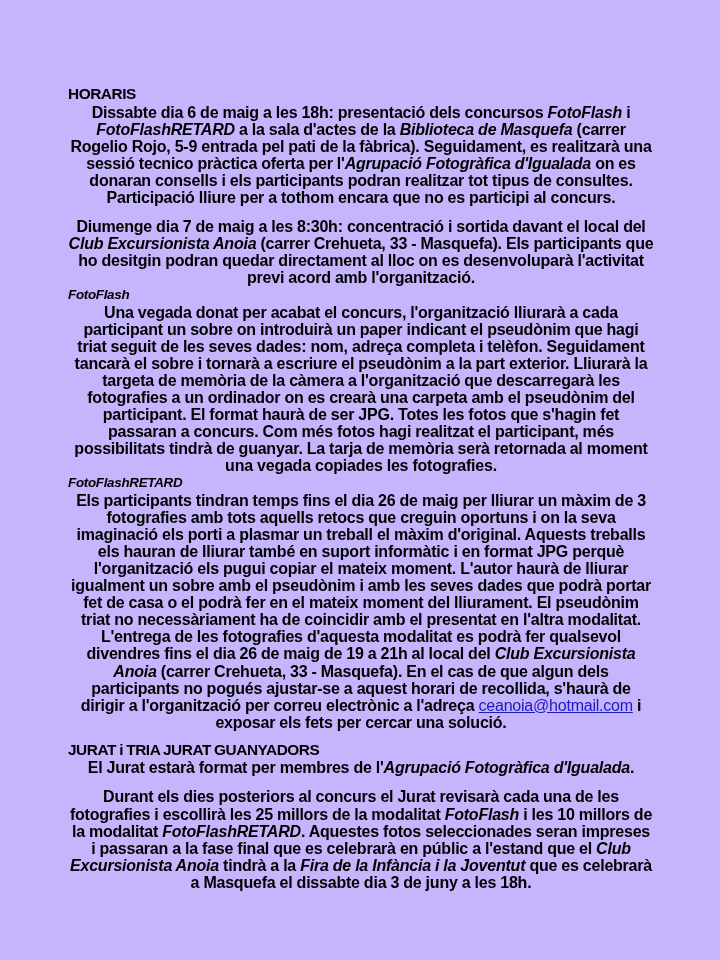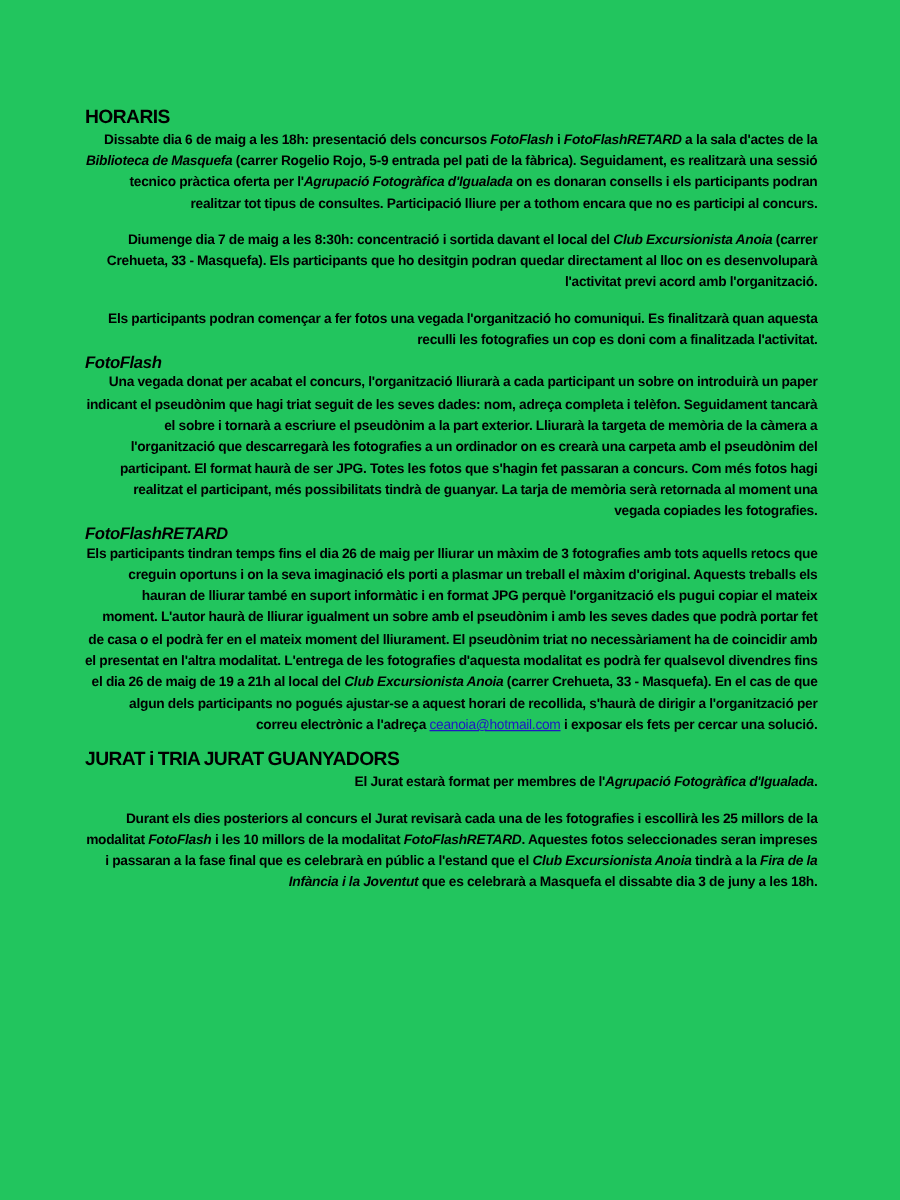--- a/index.html
+++ b/index.html
@@ -13,34 +13,34 @@
     height: 960px;
     overflow: hidden;
     font-family: "Liberation Sans", sans-serif;
     color: #000000;
     -webkit-font-smoothing: none;
   }
   #page {
     position: relative;
     width: 720px;
     height: 960px;
-    background: #22c55e;
+    background: #c4b5fd;
     box-sizing: border-box;
     padding: 84px 68px 0 68px;
   }
   .doc-body {
     width: 586px;
   }
   
   .para {
-    font-size: 11px;
+    font-size: 16px;
     line-height: 17.1px;
     font-weight: bold;
     letter-spacing: -0.22px;
-    text-align: right;
+    text-align: center;
     margin: 0;
     word-spacing: -0.1px;
   }
   .para + .para {
     margin-top: 12px;
   }
   
   .heading {
     font-size: 15.4px;
     line-height: 19.5px;
@@ -77,21 +77,20 @@
 
 <div id="page">
   <div class="doc-body">
 
     <h1 class="heading">HORARIS</h1>
 
     <p class="para"><span class="lead">Dissabte dia 6 de maig a les 18h:</span><span> presentació dels concursos </span><i>FotoFlash</i><span> i </span><i>FotoFlashRETARD</i><span> a la sala d'actes de la </span><i>Biblioteca de Masquefa</i><span> (carrer Rogelio Rojo, 5-9 entrada pel pati de la fàbrica). Seguidament, es realitzarà una sessió tecnico pràctica oferta per l'</span><i>Agrupació Fotogràfica d'Igualada</i><span> on es donaran consells i els participants podran realitzar tot tipus de consultes. Participació lliure per a tothom encara que no es participi al concurs.</span></p>
 
     <p class="para"><span class="lead">Diumenge dia 7 de maig a les 8:30h:</span><span> concentració i sortida davant el local del </span><i>Club Excursionista Anoia</i><span> (carrer Crehueta, 33 - Masquefa). Els participants que ho desitgin podran quedar directament al lloc on es desenvoluparà l'activitat previ acord amb l'organització.</span></p>
 
-    <p class="para">Els participants podran començar a fer fotos una vegada l'organització ho comuniqui. Es finalitzarà quan aquesta reculli les fotografies un cop es doni com a finalitzada l'activitat.</p>
 
 
     <h2 class="subheading">FotoFlash</h2>
 
     <p class="para">Una vegada donat per acabat el concurs, l'organització lliurarà a cada participant un sobre on introduirà un paper indicant el pseudònim que hagi triat seguit de les seves dades: nom, adreça completa i telèfon. Seguidament tancarà el sobre i tornarà a escriure el pseudònim a la part exterior. Lliurarà la targeta de memòria de la càmera a l'organització que descarregarà les fotografies a un ordinador on es crearà una carpeta amb el pseudònim del participant. El format haurà de ser JPG. Totes les fotos que s'hagin fet passaran a concurs. Com més fotos hagi realitzat el participant, més possibilitats tindrà de guanyar. La tarja de memòria serà retornada al moment una vegada copiades les fotografies.</p>
 
     <h2 class="subheading">FotoFlashRETARD</h2>
 
     <p class="para"><span>Els participants tindran temps fins el dia 26 de maig per lliurar un màxim de 3 fotografies amb tots aquells retocs que creguin oportuns i on la seva imaginació els porti a plasmar un treball el màxim d'original. Aquests treballs els hauran de lliurar també en suport informàtic i en format JPG perquè l'organització els pugui copiar el mateix moment. L'autor haurà de lliurar igualment un sobre amb el pseudònim i amb les seves dades que podrà portar fet de casa o el podrà fer en el mateix moment del lliurament. El pseudònim triat no necessàriament ha de coincidir amb el presentat en l'altra modalitat. L'entrega de les fotografies d'aquesta modalitat es podrà fer qualsevol divendres fins el dia 26 de maig de 19 a 21h al local del </span><i>Club Excursionista Anoia</i><span> (carrer Crehueta, 33 - Masquefa). En el cas de que algun dels participants no pogués ajustar-se a aquest horari de recollida, s'haurà de dirigir a l'organització per correu electrònic a l'adreça </span><a class="maillink" href="#">ceanoia@hotmail.com</a><span> i exposar els fets per cercar una solució.</span></p>
 

